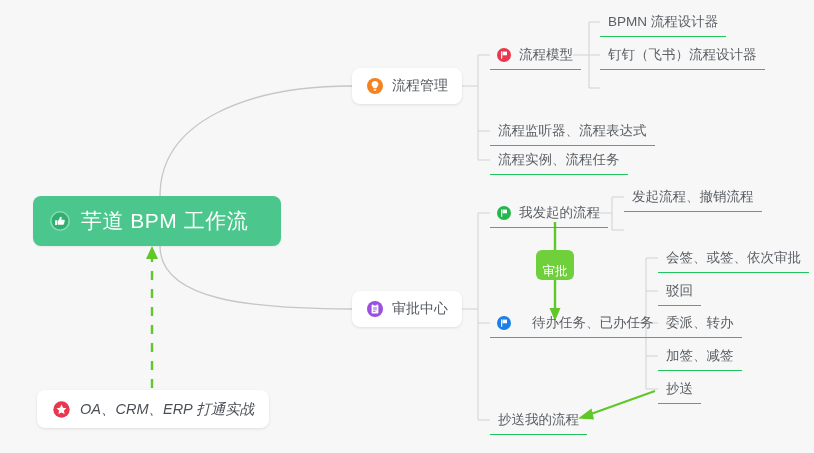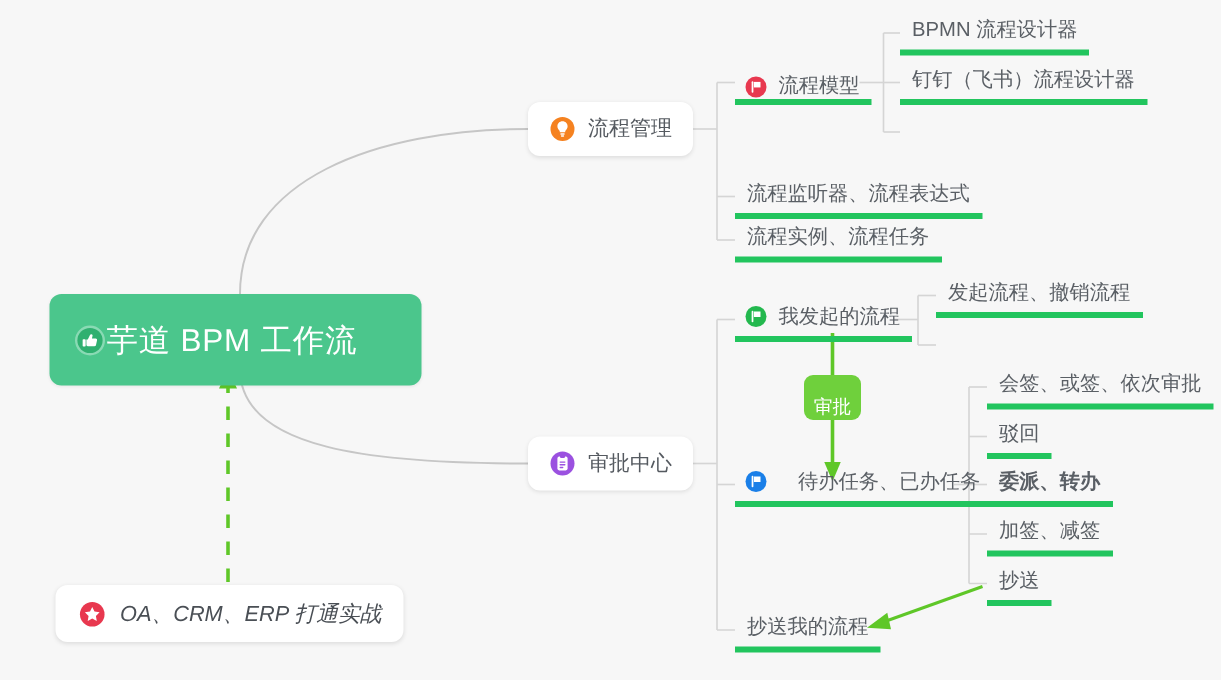--- a/index.html
+++ b/index.html
@@ -28,25 +28,26 @@
     width: 814px;
     height: 453px;
     pointer-events: none;
   }
   
   .root-node {
     position: absolute;
     left: 33px;
     top: 196px;
     width: 248px;
-    height: 61px;
+    height: 50px;
     background: #4BC68C;
     border-radius: 8px;
     display: flex;
     align-items: center;
+    gap: 10px;
     padding: 0 16px;
     box-sizing: border-box;
     box-shadow: 0 1px 2px rgba(0,0,0,0.06);
   }
   .root-label {
     color: #ffffff;
     font-size: 21px;
     letter-spacing: 0.5px;
     white-space: nowrap;
   }
@@ -71,21 +72,21 @@
   }
   
   .leaf {
     position: absolute;
     display: flex;
     align-items: center;
     gap: 7px;
     height: 30px;
     padding: 0 8px 0 6px;
     box-sizing: border-box;
-    border-bottom: 4px solid #22c55e;
+    border-bottom: 1px solid #22c55e;
     white-space: nowrap;
     background: transparent;
   }
   .leaf .leaf-label {
     font-size: 13.5px;
     color: #5a5f65;
   }
   .leaf.plain {
     padding-left: 8px;
   }
@@ -218,21 +219,21 @@
         <rect x="5.6" y="4.4" width="6.8" height="9.2" rx="1.2" fill="#ffffff"></rect>
         <rect x="7.3" y="3.4" width="3.4" height="2" rx="0.9" fill="#9B51E0"></rect>
         <rect x="7" y="7.6" width="4" height="0.9" rx="0.45" fill="#9B51E0"></rect>
         <rect x="7" y="9.4" width="4" height="0.9" rx="0.45" fill="#9B51E0"></rect>
         <rect x="7" y="11.2" width="2.6" height="0.9" rx="0.45" fill="#9B51E0"></rect>
       </svg>
     </span>
     <span class="pill-label">审批中心</span>
   </div>
 
-  <div class="leaf" style="left:490px; top:40px;align-items:flex-end;">
+  <div class="leaf" style="left:490px; top:40px;">
     <span class="ic">
       <svg width="16" height="16" viewBox="0 0 16 16">
         <circle cx="8" cy="8" r="7" fill="#E8384F"></circle>
         <rect x="5.1" y="4.2" width="1.15" height="7.6" rx="0.55" fill="#ffffff"></rect>
         <path d="M6.6 4.6h4.4v3.7H6.6z" fill="#ffffff"></path>
       </svg>
     </span>
     <span class="leaf-label">流程模型</span>
   </div>
 
@@ -285,21 +286,21 @@
 
 
   <div class="leaf plain" style="left:658px; top:243px;">
     <span class="leaf-label">会签、或签、依次审批</span>
   </div>
 
   <div class="leaf plain" style="left:658px; top:276px;">
     <span class="leaf-label">驳回</span>
   </div>
 
-  <div class="leaf plain" style="left:658px; top:308px;font-weight:bold;">
+  <div class="leaf plain" style="left:658px; top:308px;">
     <span class="leaf-label">委派、转办</span>
   </div>
 
   <div class="leaf plain" style="left:658px; top:341px;">
     <span class="leaf-label">加签、减签</span>
   </div>
 
   <div class="leaf plain" style="left:658px; top:374px;">
     <span class="leaf-label">抄送</span>
   </div>

